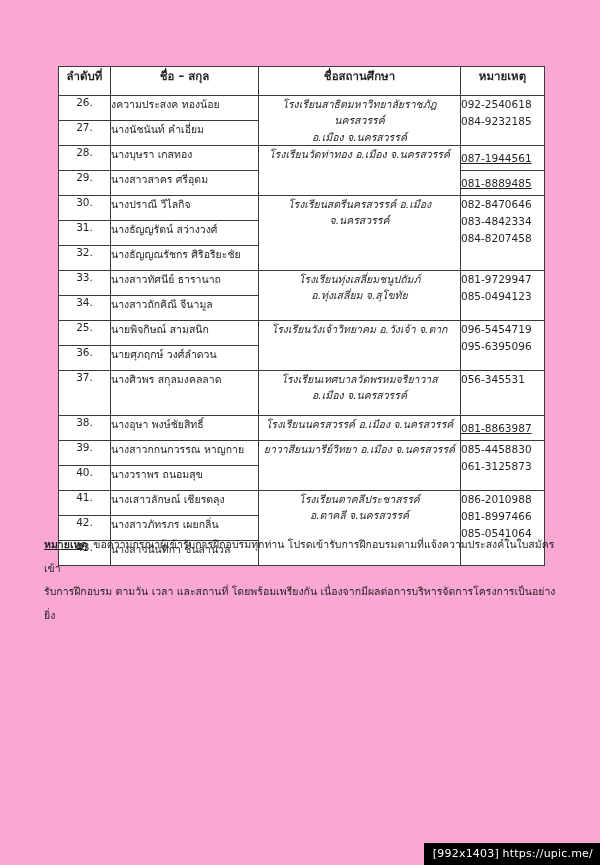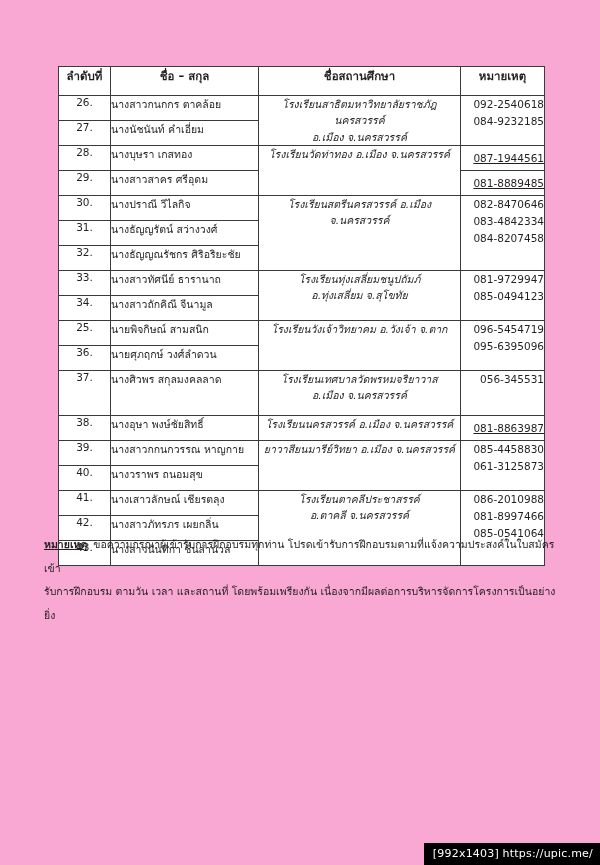--- a/index.html
+++ b/index.html
@@ -78,21 +78,21 @@
   td.school {
     font-size: 10.5px;
     text-align: center;
     vertical-align: top;
     padding: 4px 4px 0 4px;
     line-height: 1.55;
     font-style: italic;
   }
   td.note {
     font-size: 10.5px;
-    text-align: right;
+    text-align: left;
     vertical-align: top;
     padding: 4px 2px 0 2px;
     line-height: 1.62;
     margin-top: 12px;
   }
   td.note.mid {
     vertical-align: middle;
     padding-top: 0;
     text-decoration: underline;
   }
@@ -150,21 +150,21 @@
           <th>ลำดับที่</th>
           <th>ชื่อ – สกุล</th>
           <th>ชื่อสถานศึกษา</th>
           <th>หมายเหตุ</th>
         </tr>
       </thead>
       <tbody>
 
         <tr>
           <td class="no">26.</td>
-          <td class="name">นางสาวกนกกร  ตาคล้อย</td>
+          <td class="name">งความประสงค  ทองน้อย</td>
           <td class="school" rowspan="2">
             <span class="note-line">โรงเรียนสาธิตมหาวิทยาลัยราชภัฎนครสวรรค์</span>
             <span class="note-line">อ.เมือง จ.นครสวรรค์</span>
           </td>
           <td class="note" rowspan="2">
             <span class="note-line">092-2540618</span>
             <span class="note-line">084-9232185</span>
           </td>
         </tr>
         <tr>

